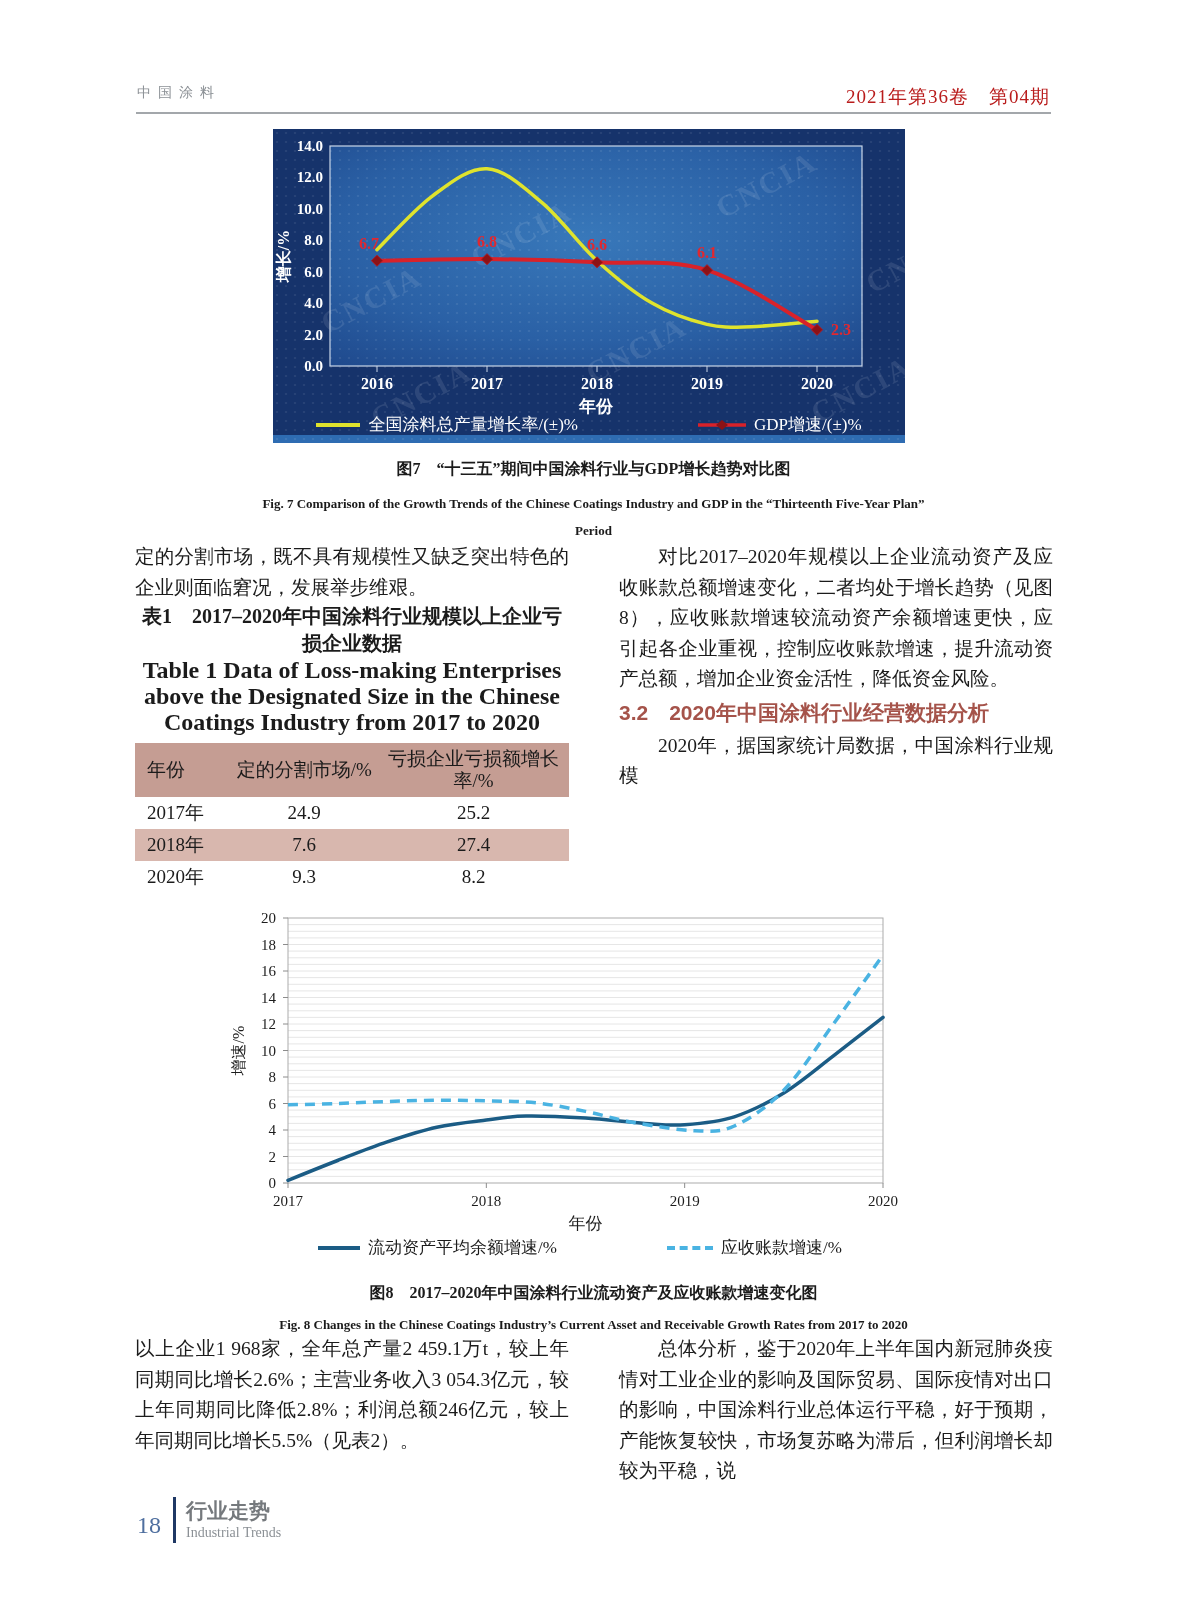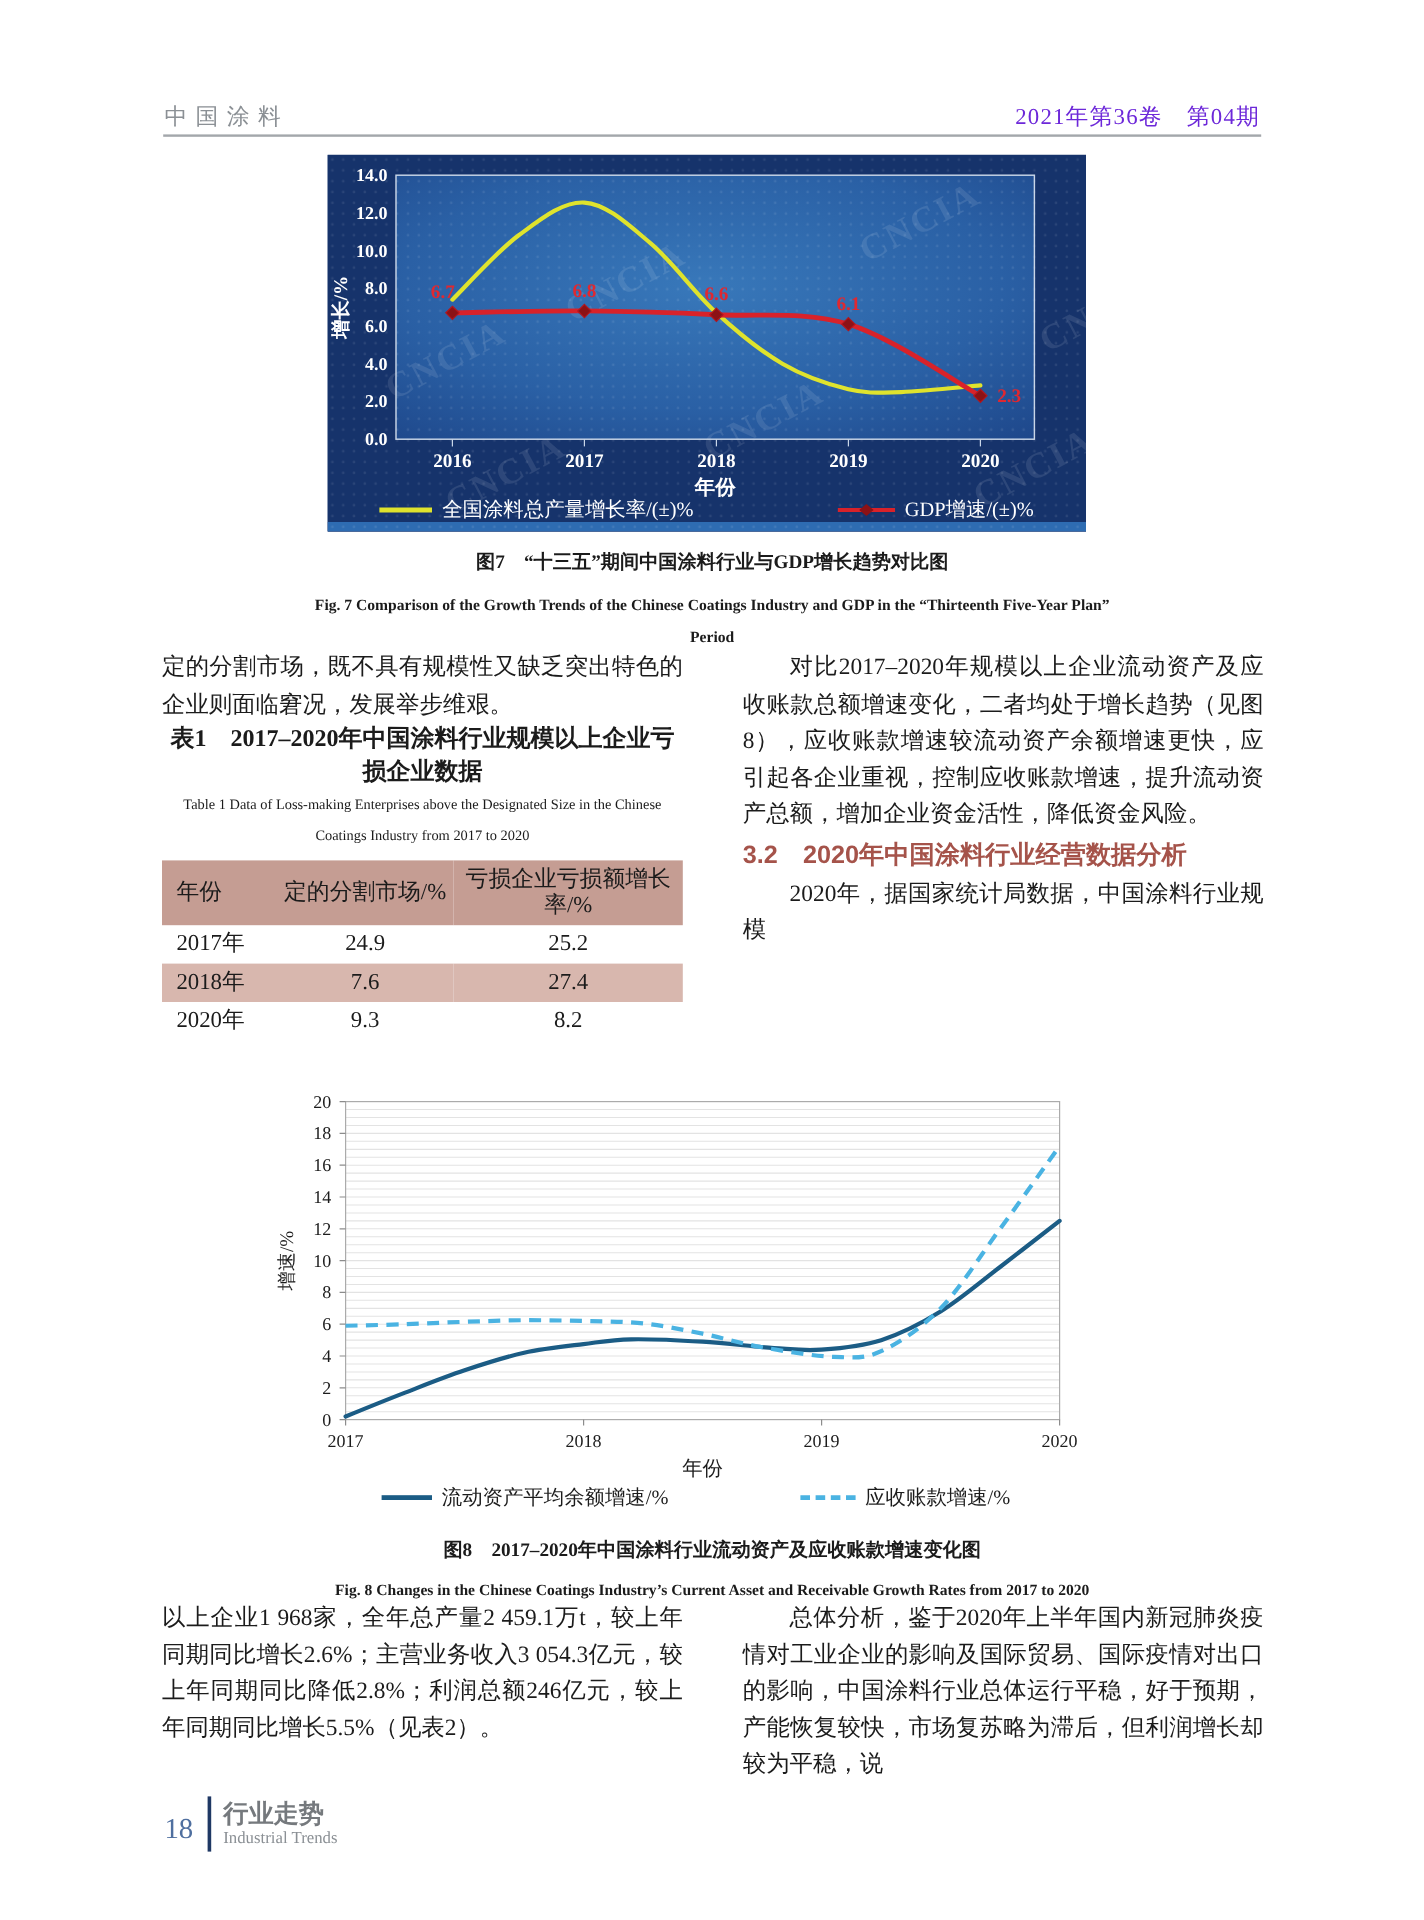--- a/index.html
+++ b/index.html
@@ -1,20 +1,20 @@
 <!DOCTYPE html>
 <html><head>
 <meta charset="utf-8">
 <style>
   html,body{margin:0;padding:0;background:#ffffff;}
   .page{position:relative;width:1187px;height:1600px;background:#ffffff;
         font-family:"Liberation Serif","DejaVu Serif",serif;color:#1b1b1b;overflow:hidden;margin:0 auto;}
   
-  .hdr-left{position:absolute;left:137px;top:84px;font-size:19px;color:#8b9095;letter-spacing:7px;text-align:right;}
-  .hdr-right{position:absolute;right:137px;top:84px;font-size:19px;color:#6d28d9;letter-spacing:1px;margin-left:48px;}
+  .hdr-left{position:absolute;left:137px;top:84px;font-size:14px;color:#8b9095;letter-spacing:7px;text-align:right;}
+  .hdr-right{position:absolute;right:137px;top:84px;font-size:19px;color:#b91c1c;letter-spacing:1px;margin-left:48px;}
   .hdr-rule{position:absolute;left:136px;right:136px;top:112px;height:2px;background:#a3a7ab;}
   
   .fig7{position:absolute;left:273px;top:129px;width:632px;height:314px;background:#16336b;}
   .fig7 svg{display:block;}
   .fig7-legend{position:absolute;left:0;right:0;bottom:7px;display:flex;justify-content:center;gap:120px;
                color:#ffffff;font-size:17px;}
   .legend-item{display:flex;align-items:center;gap:8px;text-align:right;}
   
   .cap{position:absolute;left:135px;width:917px;text-align:center;}
   .cap-zh{font-weight:bold;font-size:16px;line-height:26px;}
@@ -24,21 +24,21 @@
   
   .col{position:absolute;width:434px;font-size:19.5px;line-height:30.5px;text-align:justify;}
   .col p{margin:0;}
   .indent{text-indent:2em;}
   #col-left{left:135px;top:542px;}
   #col-right{left:619px;top:542px;}
   #col-bl{left:135px;top:1334px;}
   #col-br{left:619px;top:1334px;}
   
   .tbl-title-zh{font-weight:bold;font-size:20px;line-height:27px;text-align:center;margin-top:14px;text-indent:0;}
-  .tbl-title-en{font-weight:normal;font-size:12px;line-height:26px;text-align:center;margin-top:4px;text-indent:0;}
+  .tbl-title-en{font-weight:bold;font-size:24px;line-height:26px;text-align:center;margin-top:4px;text-indent:0;}
   table{width:100%;border-collapse:collapse;margin-top:8px;font-size:19px;}
   th,td{padding:5px 4px;font-weight:normal;line-height:22px;}
   th:first-child,td:first-child{text-align:left;padding-left:12px;width:22%;}
   th:nth-child(2),td:nth-child(2){text-align:center;width:34%;}
   th:nth-child(3),td:nth-child(3){text-align:center;width:44%;}
   thead tr{background:#c59d93;}
   tbody tr:nth-child(even){background:#d8b7ae;}
   
   .sec-h{font-family:"Liberation Sans","DejaVu Sans",sans-serif;font-weight:bold;font-size:21px;
          color:#a5534a;line-height:36px;text-indent:0;text-align:left;}

